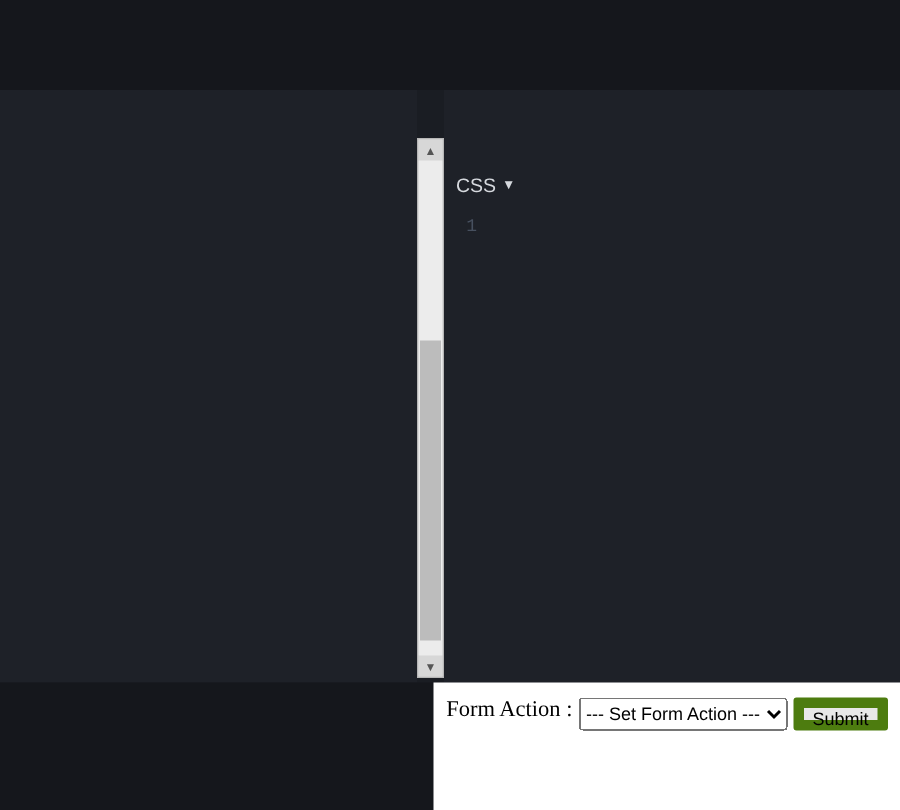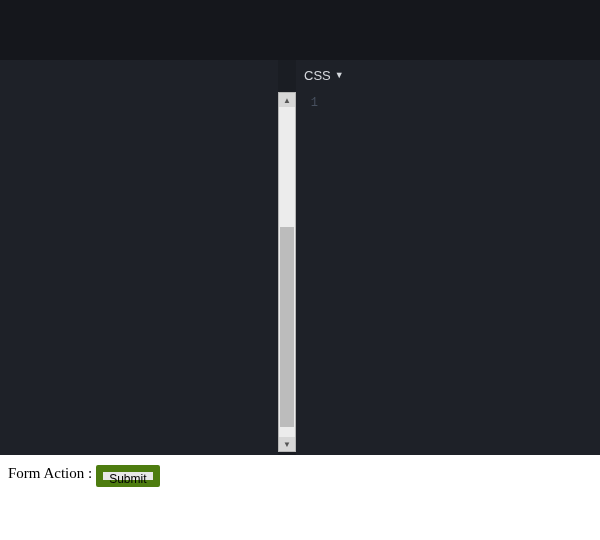--- a/index.html
+++ b/index.html
@@ -68,20 +68,21 @@
     flex: 1;
     background: #1e2128;
     display: flex;
     flex-direction: column;
   }
   .tab-row {
     height: 30px;
     display: flex;
     align-items: center;
     padding-left: 8px;
+    margin-top: 48px;
   }
   .tab {
     color: #d6d9de;
     font-size: 13px;
     display: flex;
     align-items: center;
     gap: 4px;
     cursor: pointer;
   }
   .tab .tri {
@@ -104,21 +105,20 @@
   .code-body {
     flex: 1;
     font-family: Consolas, "Courier New", monospace;
     font-size: 12px;
     padding-top: 6px;
     color: #c8cdd5;
   }
   .bottom-row {
     display: flex;
     height: 85px;
-    flex-direction: column;
   }
   .bottom-left {
     width: 300px;
     background: #15171c;
   }
   .bottom-right {
     flex: 1;
     background: #ffffff;
     padding: 10px 8px;
     font-family: "Times New Roman", Times, serif;
@@ -177,15 +177,18 @@
       </div>
       <div class="code-body"></div>
     </div>
   </div>
 </div>
 
 <div class="bottom-row">
   <div class="bottom-left"></div>
   <div class="bottom-right">
     <span class="form-label">Form Action :</span>
+    <select class="form-select">
+      <option>--- Set Form Action ---</option>
+    </select>
     <button class="submit-btn">Submit</button>
   </div>
 </div>
 
 </body></html>

